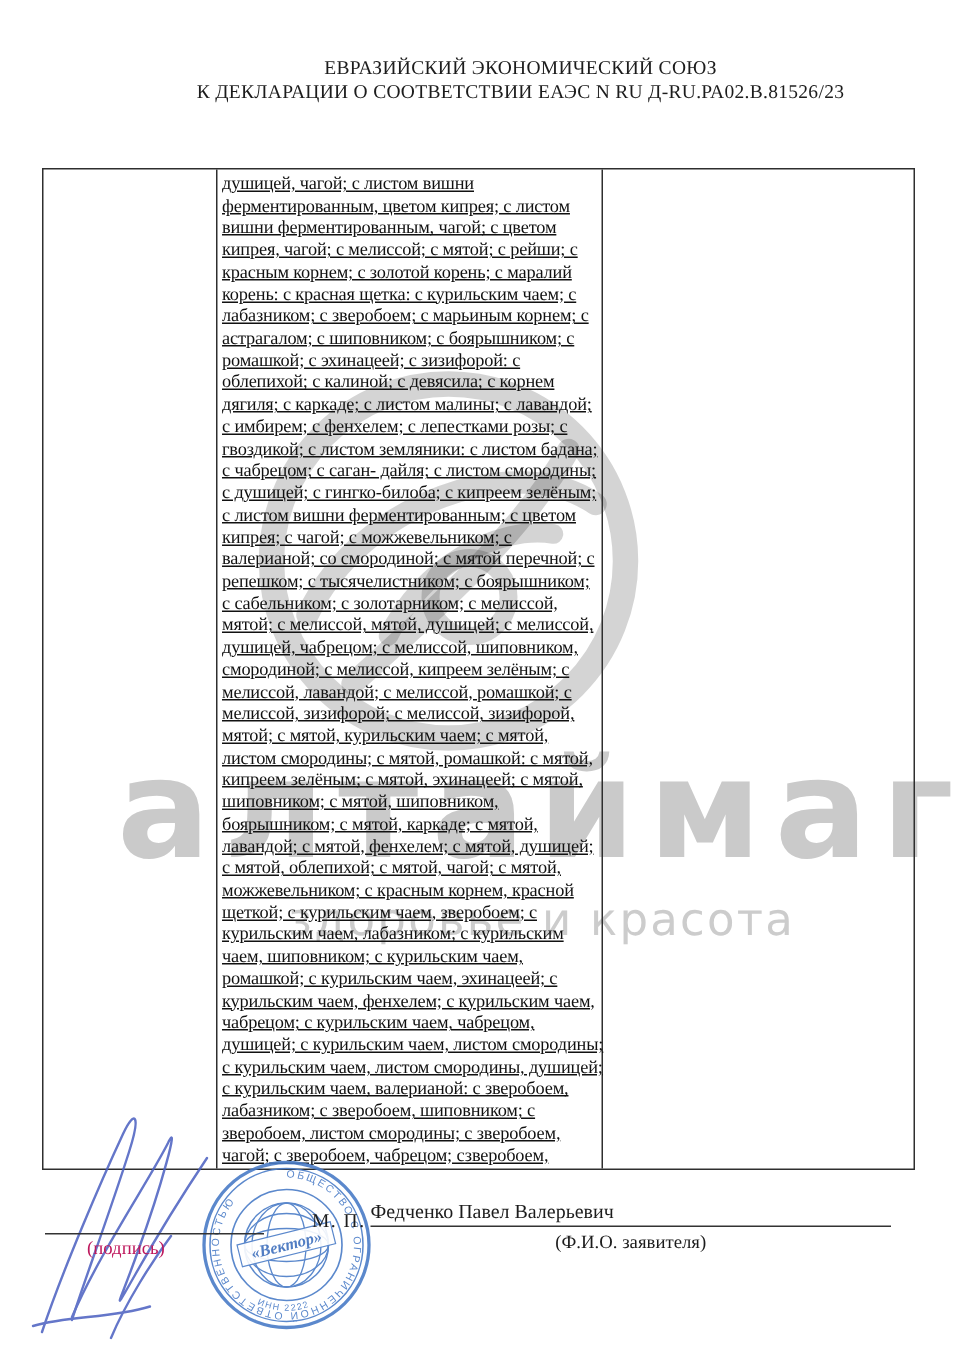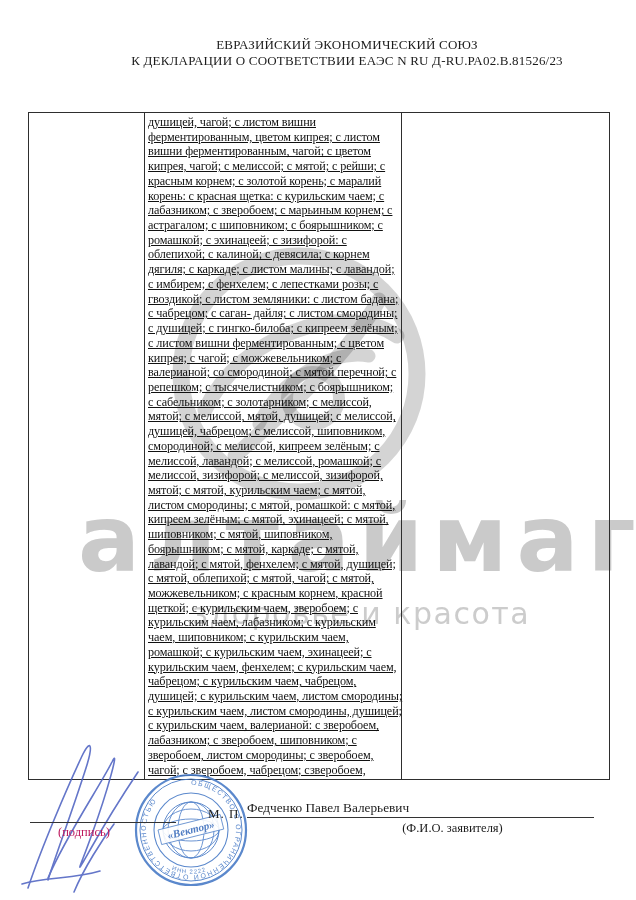--- a/index.html
+++ b/index.html
@@ -46,21 +46,21 @@
     font-size:12.2px;line-height:14.72px;letter-spacing:-.1px;
     color:#111;white-space:nowrap;text-decoration:underline;
   }
   
   .footer{position:absolute;inset:0;z-index:2;pointer-events:none;}
   .sig-line{position:absolute;left:30px;top:822px;width:146px;height:0;border-top:1.1px solid #333;}
   .sig-label{position:absolute;left:58px;top:825px;font-size:12.5px;color:#be185d;}
   .seal-label{position:absolute;left:208px;top:806px;font-size:13px;letter-spacing:1px;color:#1c1c1c;text-align:right;}
   .fio-line{position:absolute;left:247px;top:817px;width:347px;height:0;border-top:1.1px solid #333;}
   .fio-name{position:absolute;left:247px;top:800px;width:347px;text-align:left;font-size:13.3px;color:#1c1c1c;}
-  .fio-label{position:absolute;left:247px;top:821px;width:347px;text-align:center;font-size:12.5px;color:#1c1c1c;margin-left:32px;}
+  .fio-label{position:absolute;left:247px;top:821px;width:347px;text-align:center;font-size:12.5px;color:#1c1c1c;}
   .stamp-wrap{position:absolute;left:133px;top:772px;opacity:.9;}
   .signature-wrap{position:absolute;left:18px;top:728px;opacity:.9;}
 </style>
 </head>
 <body>
 
 <div class="page">
 
   <div class="wm-layer">
     <div class="wm-logo">

